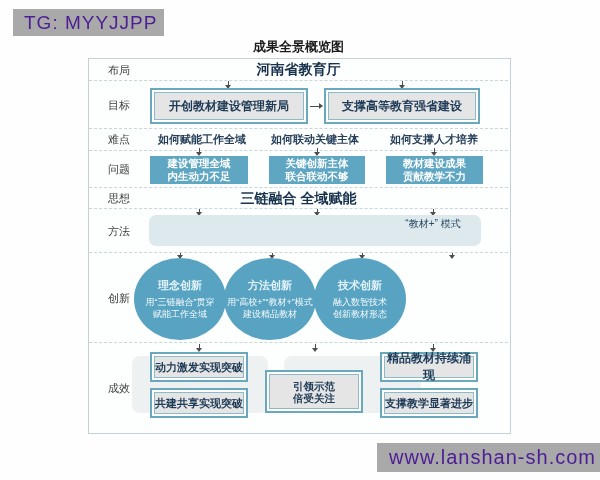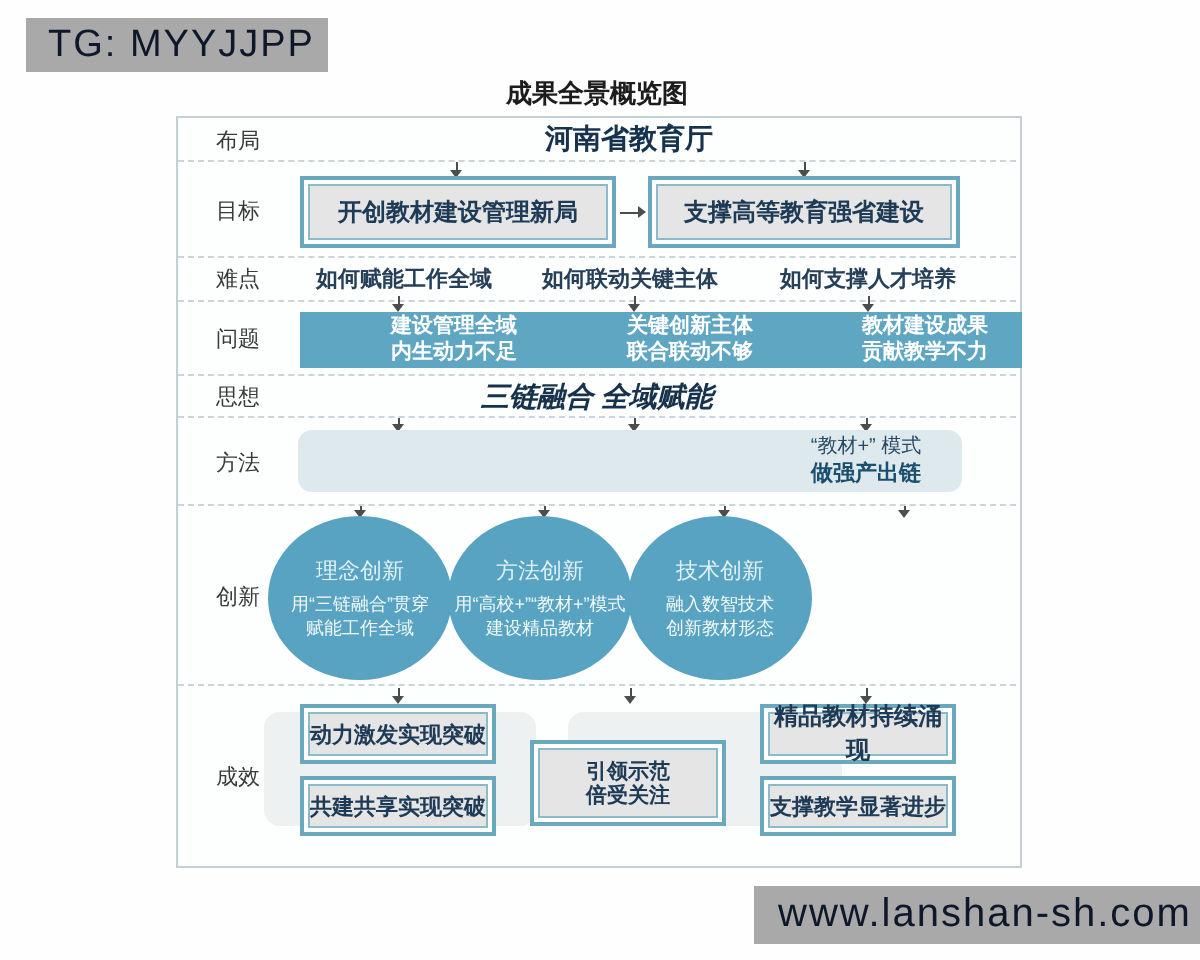--- a/index.html
+++ b/index.html
@@ -1,19 +1,19 @@
 <!DOCTYPE html>
 <html><head>
 <meta charset="utf-8">
 <style>
   html,body{margin:0;padding:0;background:#ffffff;}
   body{font-family:"Liberation Sans","DejaVu Sans",sans-serif;}
   #page{position:relative;width:600px;height:480px;background:#fefefe;overflow:hidden;}
 
-  .badge{position:absolute;background:#a9a9a9;color:#0f172a;letter-spacing:1px;}
+  .badge{position:absolute;background:#a9a9a9;color:#4c1d95;letter-spacing:1px;}
   #tg-badge{left:13px;top:9px;width:140px;height:27px;line-height:27px;font-size:19px;padding-left:11px;}
   #site-badge{left:377px;top:443px;width:223px;height:29px;line-height:29px;font-size:20px;padding-left:12px;}
 
   #diagram-title{position:absolute;left:88px;top:38px;width:421px;text-align:center;
     font-size:13px;font-weight:bold;color:#1c1c1c;}
 
   #frame{position:absolute;left:88px;top:58px;width:421px;height:374px;
     border:1px solid #c5d0d4;background:#fdfefe;}
 
   .rowline{position:absolute;left:89px;width:419px;height:0;border-top:1px dashed #c9d6da;}
@@ -24,32 +24,32 @@
   .center-band{position:absolute;left:88px;width:421px;text-align:center;}
 
   
   .dbox{position:absolute;border:2px solid #6aa8be;background:#ffffff;padding:2px;box-sizing:border-box;}
   .dbox .inner{width:100%;height:100%;border:1px solid #8cbac9;background:#e5e5e5;
     display:flex;align-items:center;justify-content:center;flex-direction:column;
     font-weight:bold;color:#1d3a56;box-sizing:border-box;text-align:center;}
 
   
   .tealbox{position:absolute;background:#5fa6c2;color:#ffffff;font-weight:bold;font-size:10.5px;
-    line-height:13px;display:flex;align-items:center;justify-content:center;flex-direction:column;text-align:center;padding-left:28px;}
+    line-height:13px;display:flex;align-items:center;justify-content:center;flex-direction:column;text-align:center;}
 
   
   #method-band{position:absolute;left:149px;top:215px;width:332px;height:31px;background:#dee9ee;border-radius:7px;}
   .method-item{position:absolute;top:217px;width:140px;text-align:center;transform:translateX(-50%);}
   .method-item .l1{font-size:10px;color:#2a4a63;line-height:13px;}
   .method-item .l2{font-size:11px;font-weight:bold;color:#1b4f6e;line-height:14px;}
 
   
   .ellipse{position:absolute;top:258px;width:92px;height:82px;border-radius:50%;background:#57a3c1;
     display:flex;flex-direction:column;align-items:center;justify-content:center;text-align:center;}
-  .ellipse .etitle{font-size:11px;font-weight:normal;color:#e2f2f9;margin-bottom:3px;}
+  .ellipse .etitle{font-size:11px;font-weight:bold;color:#e2f2f9;margin-bottom:3px;}
   .ellipse .eline{font-size:9px;color:#f4fafc;line-height:12px;}
 
   
   .hp{position:absolute;top:132px;transform:translateX(-50%);font-size:11px;font-weight:bold;color:#27405a;white-space:nowrap;}
 
   
   .arrow-v{position:absolute;width:0;border-left:1px solid #4d4d4d;}
   .arrow-v::after{content:"";position:absolute;left:-4px;bottom:-4px;width:0;height:0;
     border-left:3.5px solid transparent;border-right:3.5px solid transparent;border-top:4px solid #4d4d4d;}
   .arrow-h{position:absolute;height:0;border-top:1px solid #4d4d4d;}
@@ -80,21 +80,21 @@
 
   <div class="rowlabel" style="top:63px">布局</div>
   <div class="rowlabel" style="top:98px">目标</div>
   <div class="rowlabel" style="top:132px">难点</div>
   <div class="rowlabel" style="top:162px">问题</div>
   <div class="rowlabel" style="top:191px">思想</div>
   <div class="rowlabel" style="top:224px">方法</div>
   <div class="rowlabel" style="top:291px">创新</div>
   <div class="rowlabel" style="top:381px">成效</div>
 
-  <div class="center-band navy" style="top:61px;font-size:14px;font-weight:bold;padding-left:16px;">河南省教育厅</div>
+  <div class="center-band navy" style="top:61px;font-size:14px;font-weight:bold;">河南省教育厅</div>
 
   <div class="arrow-v" style="left:228px;top:81px;height:4px"></div>
   <div class="arrow-v" style="left:402px;top:81px;height:4px"></div>
 
   <div class="dbox" style="left:150px;top:88px;width:158px;height:36px">
     <div class="inner" style="font-size:12px">开创教材建设管理新局</div>
   </div>
   <div class="arrow-h" style="left:310px;top:106px;width:9px"></div>
   <div class="dbox" style="left:324px;top:88px;width:156px;height:36px">
     <div class="inner" style="font-size:12px">支撑高等教育强省建设</div>
@@ -114,30 +114,29 @@
   </div>
   <div class="tealbox" style="left:386px;top:156px;width:97px;height:28px">
     <span>教材建设成果</span>
     <span>贡献教学不力</span>
   </div>
   <div class="tealbox" style="left:269px;top:156px;width:96px;height:28px">
     <span>关键创新主体</span>
     <span>联合联动不够</span>
   </div>
 
-  <div class="center-band navy" style="top:190px;font-size:14px;font-weight:bold;font-style:italic;">三链融合 全域赋能</div>
+  <div class="center-band navy" style="top:190px;font-size:14px;font-weight:bold;">三链融合 全域赋能</div>
 
   <div class="arrow-v" style="left:199px;top:209px;height:3px"></div>
   <div class="arrow-v" style="left:317px;top:209px;height:3px"></div>
   <div class="arrow-v" style="left:433px;top:209px;height:3px"></div>
 
   <div id="method-band"></div>
   <div class="method-item" style="left:433px">
     <div class="l1">“教材+” 模式</div>
-    <div class="l2">做强产出链</div>
   </div>
 
   <div class="arrow-v" style="left:180px;top:253px;height:2px"></div>
   <div class="arrow-v" style="left:272px;top:253px;height:2px"></div>
   <div class="arrow-v" style="left:362px;top:253px;height:2px"></div>
   <div class="arrow-v" style="left:452px;top:253px;height:2px"></div>
 
   <div class="ellipse" style="left:134px">
     <div class="etitle">理念创新</div>
     <div class="eline">用“三链融合”贯穿</div>

